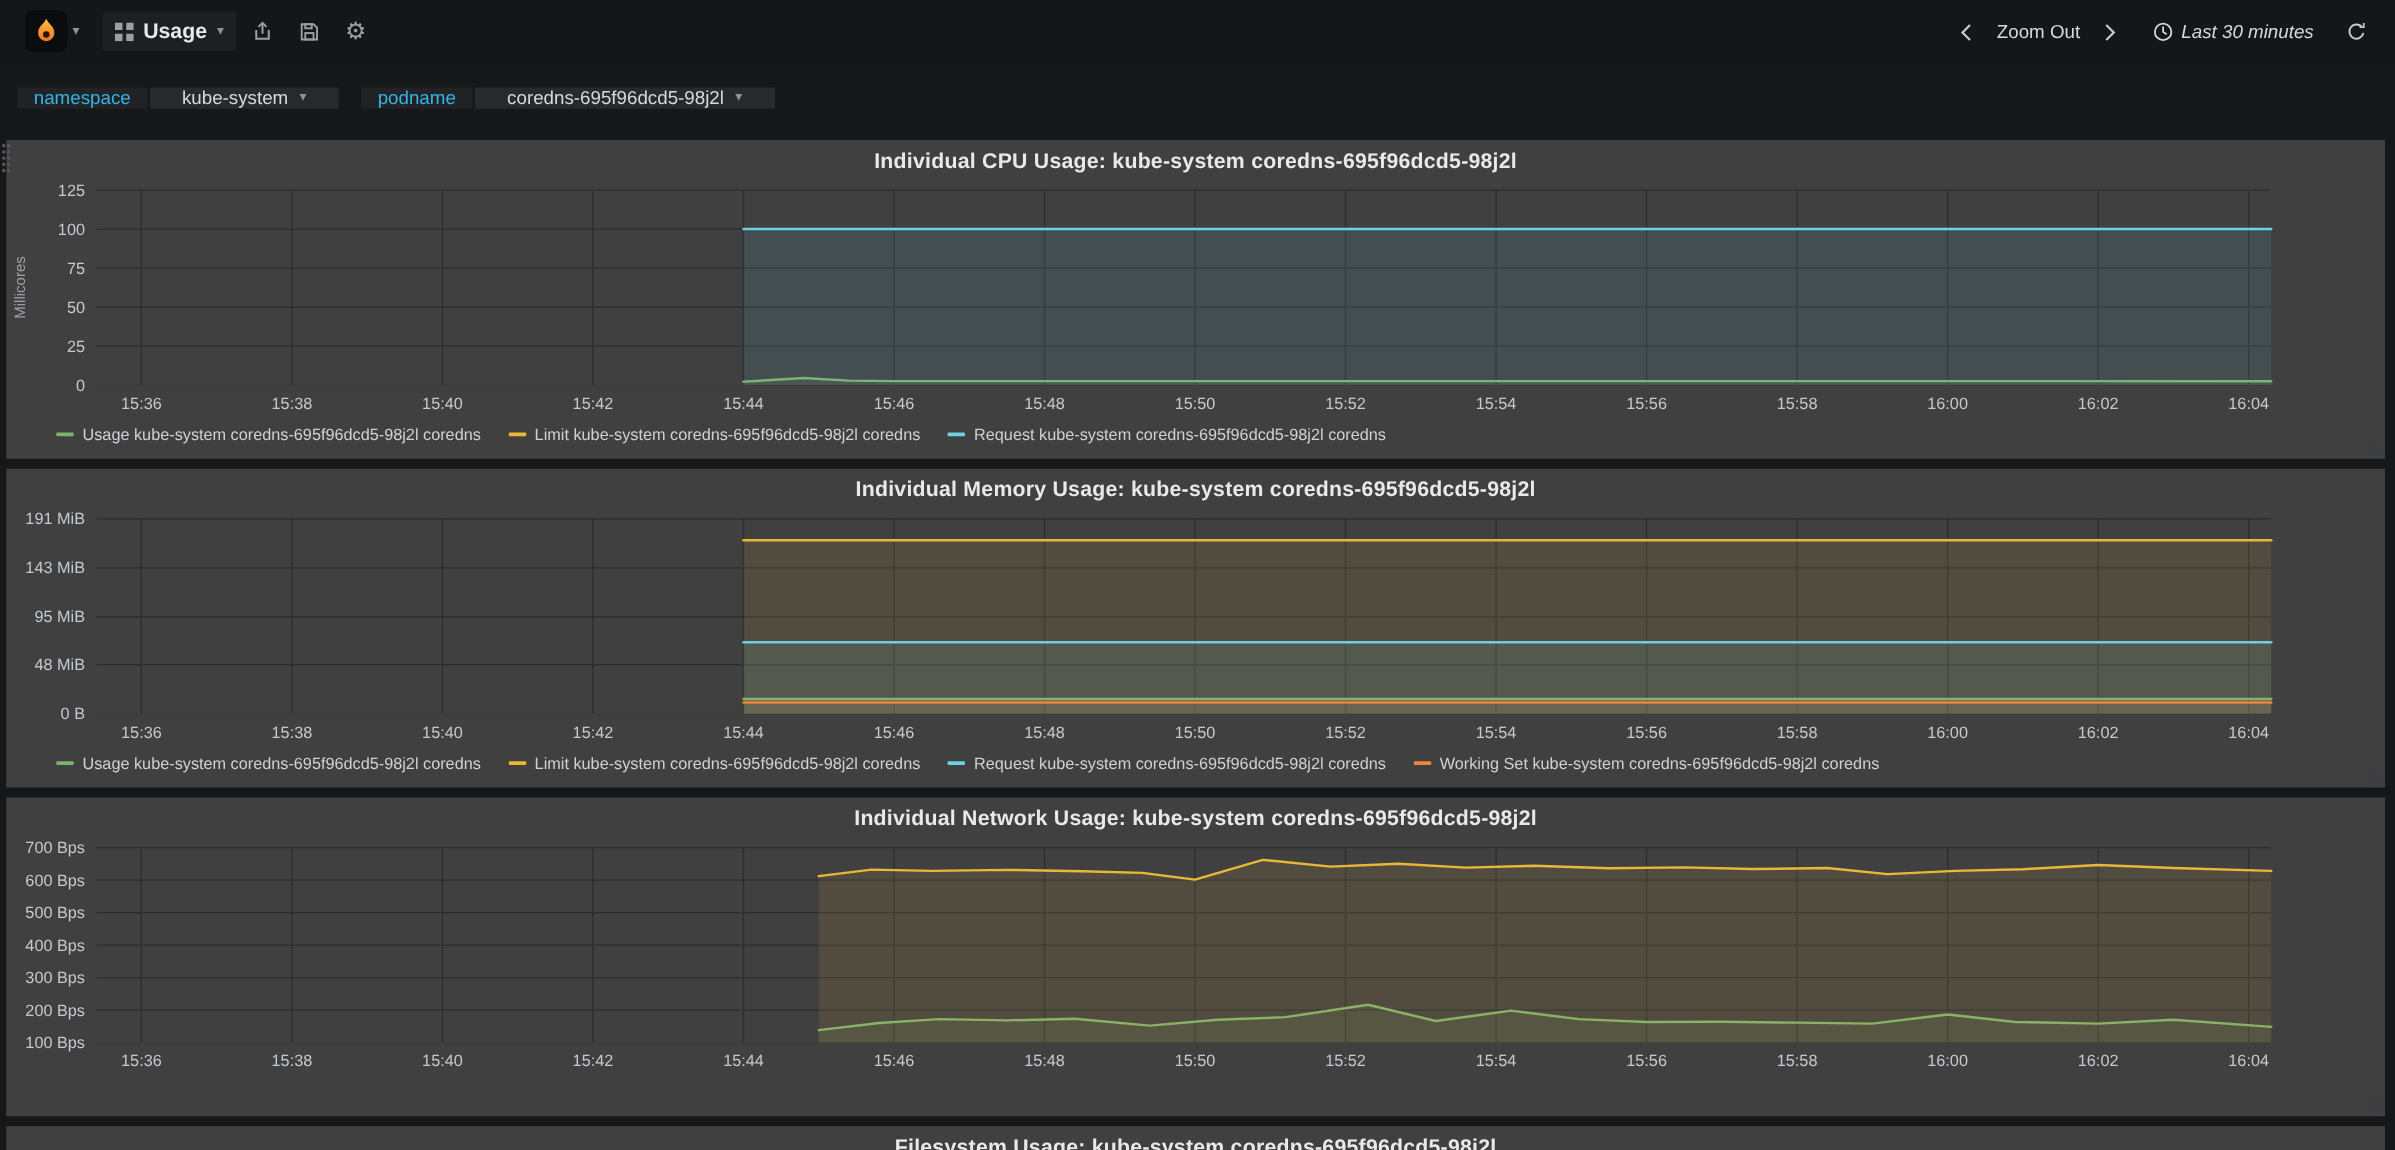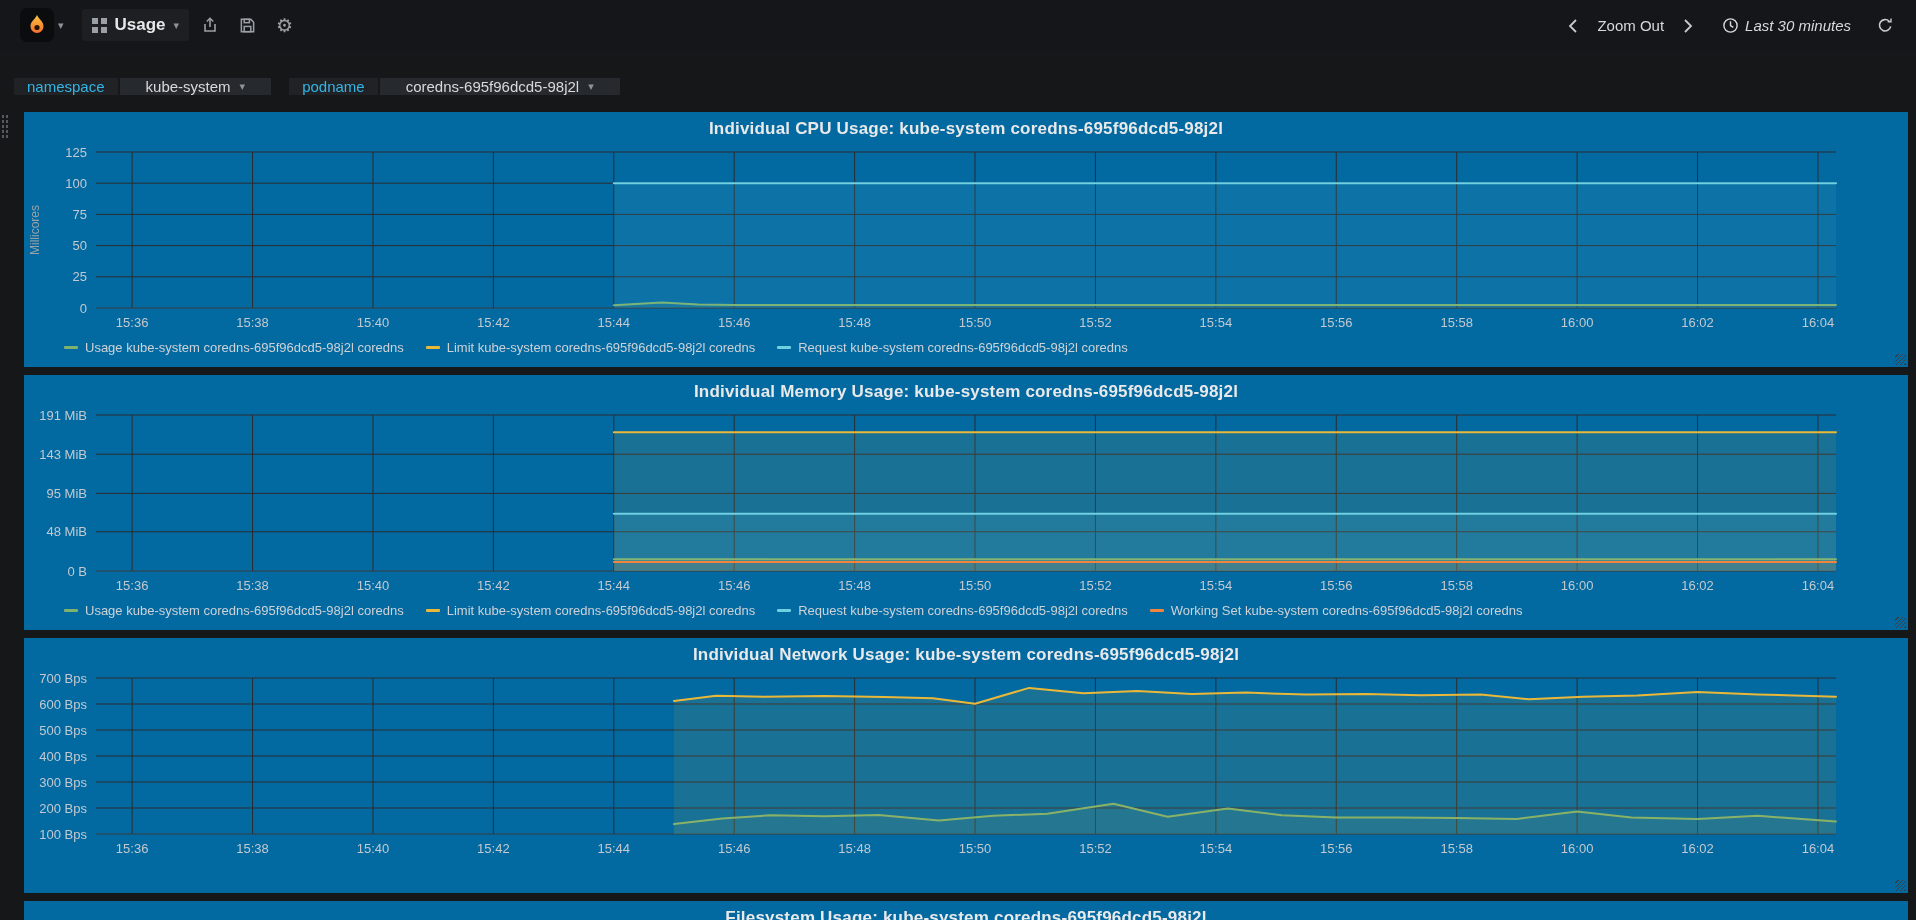--- a/index.html
+++ b/index.html
@@ -18,26 +18,26 @@
   .caret{font-size:11px;color:#8d9399;line-height:1;}
   .dash-picker{display:flex;align-items:center;gap:8px;padding:6px 10px;margin-left:8px;cursor:pointer;border-radius:3px;background:#1d1f23;}
   .dash-title{color:#e8e8e8;font-size:17px;font-weight:bold;}
   .nav-right{margin-left:auto;display:flex;align-items:flex-end;gap:2px;}
   .nav-right .txt{color:#d8d9da;font-size:15px;}
   .timepick{gap:7px;font-style:italic;}
   .icon-svg{display:block;}
   .gear-glyph{font-size:19px;color:#9aa0a6;line-height:1;}
   
   .subnav{height:56px;display:flex;align-items:center;padding:0 14px;gap:18px;}
-  .var-group{display:flex;align-items:flex-end;height:34px;gap:2px;}
+  .var-group{display:flex;align-items:center;height:34px;gap:2px;}
   .var-label{display:flex;align-items:center;padding:0 13px;background:#202226;color:#33b5e5;font-size:15px;}
   .var-value{display:flex;align-items:center;gap:9px;padding:0 26px;background:#26292e;color:#d8d9da;font-size:15px;border:0;font-family:inherit;cursor:pointer;}
   
   #panels{}
-  .panel{position:relative;margin:0 8px 8px 24px;height:253px;background:#0369a1;padding-top:2px;overflow:hidden;}
+  .panel{position:relative;margin:0 8px 8px 5px;height:253px;background:#404040;padding-top:2px;overflow:hidden;}
   .panel:first-child{margin-top:6px;}
   .panel-title{height:30px;display:flex;align-items:center;justify-content:center;font-weight:bold;font-size:17px;color:#e9e9ea;cursor:pointer;letter-spacing:.2px;}
   .panel svg{display:block;}
   svg text{font-family:"Liberation Sans",sans-serif;}
   .tick{fill:#c3c9cf;font-size:13px;}
   .ylab{fill:#9aa1a8;font-size:12px;}
   .legend{display:flex;align-items:center;padding:1px 0 0 40px;gap:22px;font-size:13px;color:#cdd2d7;height:24px;white-space:nowrap;}
   .legend-item{display:flex;align-items:center;cursor:pointer;}
   .sw{width:14px;height:3px;border-radius:1px;display:inline-block;margin-right:7px;flex:0 0 auto;}
   .corner{position:absolute;right:2px;bottom:2px;width:11px;height:11px;cursor:nwse-resize;

